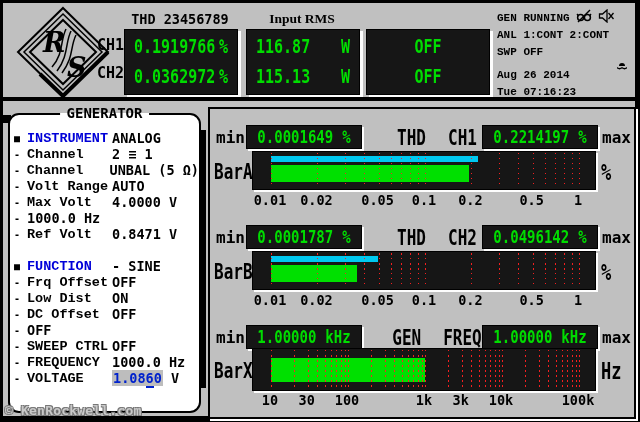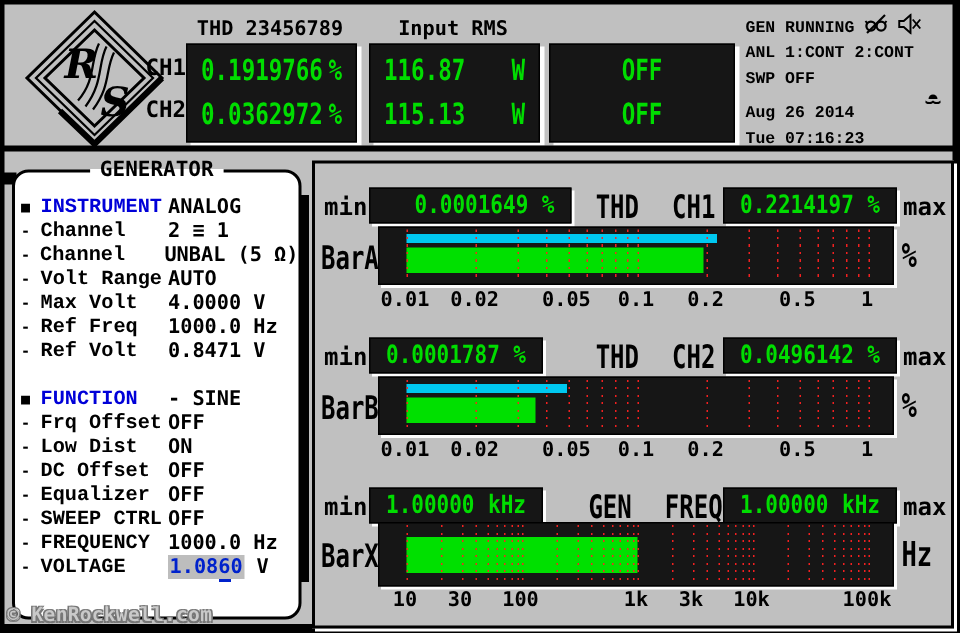--- a/index.html
+++ b/index.html
@@ -76,21 +76,21 @@
     <path d="M61,30 C55,42 59,52 47,68" fill="none" stroke="#000" stroke-width="1.5"></path>
     <path d="M51,24 C45,36 49,48 37,62" fill="none" stroke="#000" stroke-width="1.5"></path>
     <text x="28" y="47" font-family="DejaVu Serif, serif" font-style="italic" font-weight="bold" font-size="27">R</text>
     <text x="52" y="72" font-family="DejaVu Serif, serif" font-style="italic" font-weight="bold" font-size="27">S</text>
   </svg>
 
   <span class="chlab" style="left:97px;top:36px;">CH1</span>
   <span class="chlab" style="left:97px;top:64px;">CH2</span>
 
   <div class="dhead" style="left:118px;width:124px;">THD 23456789</div>
-  <div class="dhead" style="left:240px;width:124px;">Input RMS</div>
+  <div class="dhead" style="left:240px;width:124px;font-family:Liberation Serif, serif;">Input RMS</div>
 
   <div class="disp" style="left:124px;top:29px;width:112px;height:64px;">
     <div class="drow" style="top:8px;">
       <span>0.1919766</span>
       <span class="du">%</span>
     </div>
     <div class="drow" style="top:37px;">
       <span>0.0362972</span>
       <span class="du">%</span>
     </div>
@@ -143,39 +143,39 @@
   <div class="edgemark"></div>
 
   <div class="genpanel">
     <div class="legend">GENERATOR</div>
     <div class="genrows" id="genrows">
         <div class="grow"><span class="gbullet">■</span><span class="glabel blue">INSTRUMENT</span><span class="gval">ANALOG</span></div>
         <div class="grow"><span class="gbullet">-</span><span class="glabel">Channel</span><span class="gval">2 ≡ 1</span></div>
         <div class="grow"><span class="gbullet">-</span><span class="glabel">Channel</span><span class="gval">UNBAL (5 Ω)</span></div>
         <div class="grow"><span class="gbullet">-</span><span class="glabel">Volt Range</span><span class="gval">AUTO</span></div>
         <div class="grow"><span class="gbullet">-</span><span class="glabel">Max Volt</span><span class="gval">4.0000 V</span></div>
-        <div class="grow"><span class="gbullet">-</span><span class="glabel">Ref Freq</span><span class="gval">1000.0 Hz</span></div>
+        <div class="grow"><span class="gbullet">-</span><span class="gval">1000.0 Hz</span></div>
         <div class="grow"><span class="gbullet">-</span><span class="glabel">Ref Volt</span><span class="gval">0.8471 V</span></div>
         <div class="grow"></div>
         <div class="grow"><span class="gbullet">■</span><span class="glabel blue">FUNCTION</span><span class="gval">- SINE</span></div>
         <div class="grow"><span class="gbullet">-</span><span class="glabel">Frq Offset</span><span class="gval">OFF</span></div>
         <div class="grow"><span class="gbullet">-</span><span class="glabel">Low Dist</span><span class="gval">ON</span></div>
         <div class="grow"><span class="gbullet">-</span><span class="glabel">DC Offset</span><span class="gval">OFF</span></div>
-        <div class="grow"><span class="gbullet">-</span><span class="glabel">Equalizer</span><span class="gval">OFF</span></div>
+        <div class="grow"><span class="gbullet">-</span><span class="gval">OFF</span></div>
         <div class="grow"><span class="gbullet">-</span><span class="glabel">SWEEP CTRL</span><span class="gval">OFF</span></div>
         <div class="grow"><span class="gbullet">-</span><span class="glabel">FREQUENCY</span><span class="gval">1000.0 Hz</span></div>
         <div class="grow"><span class="gbullet">-</span><span class="glabel">VOLTAGE</span><span class="sel"><span>1.08</span><span class="cursor">6</span><span>0</span></span><span> V</span></div>
       </div>
   </div>
   <div class="vthumb"></div>
 
   <div class="rightpanel" id="rightpanel">
       <div class="bg-hdr" style="position: absolute; left: 0px; width: 100%; height: 22px; top: 16px;">
         <span class="mm" style="left: 6px; top: 3px;">min</span>
-        <div class="mini" style="left: 36px; top: 0px; padding-left: 19px;"><span>0.0001649</span><span>%</span></div>
+        <div class="mini" style="left: 36px; top: 0px;"><span>0.0001649</span><span>%</span></div>
         <div class="bg-title" style="top: 0px;">
           <span class="tall">THD</span>
           <span class="tall">CH1</span>
         </div>
         <div class="mini" style="left: 272px; top: 0px;"><span>0.2214197</span><span>%</span></div>
         <span class="mm" style="left: 392px; top: 3px;">max</span>
       </div>
       <span class="bar-name tall" style="top: 49.5px;">BarA</span>
       <span class="bar-unit tall" style="top: 48.5px;">%</span>
       <div class="bar-box" style="top: 42px; height: 37px;">

